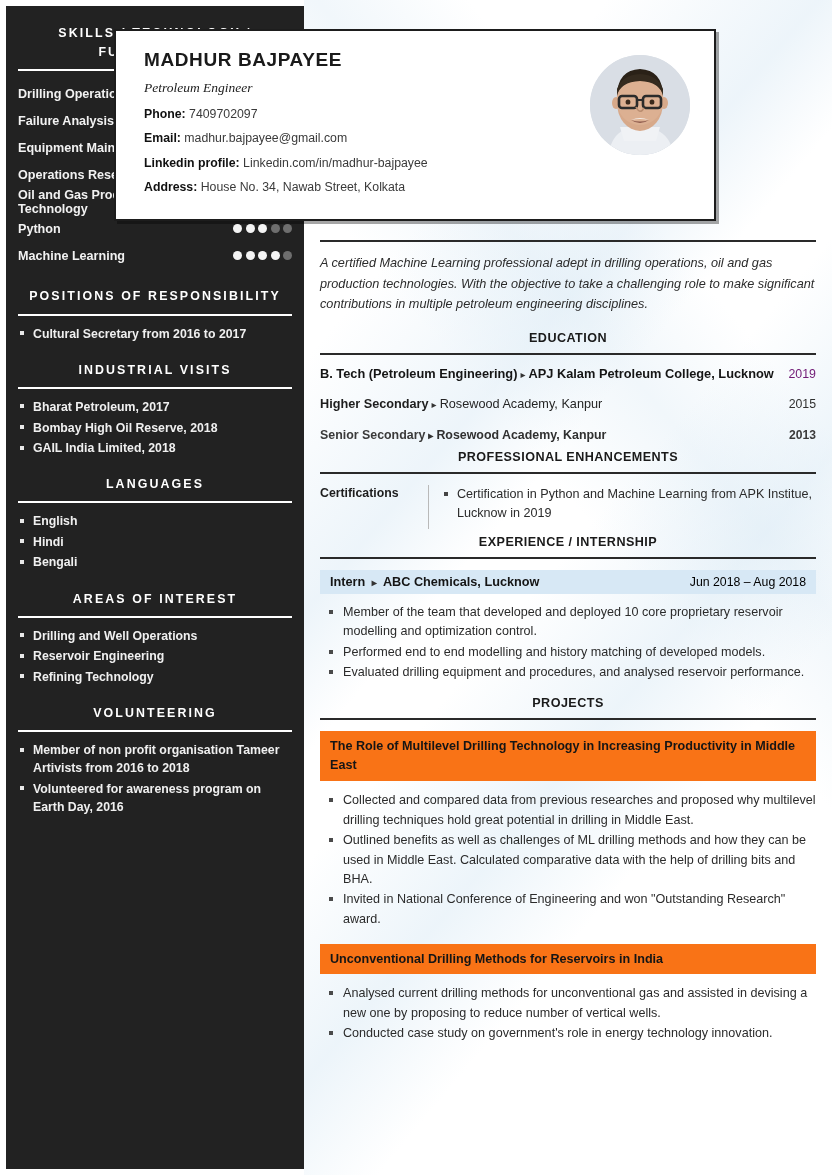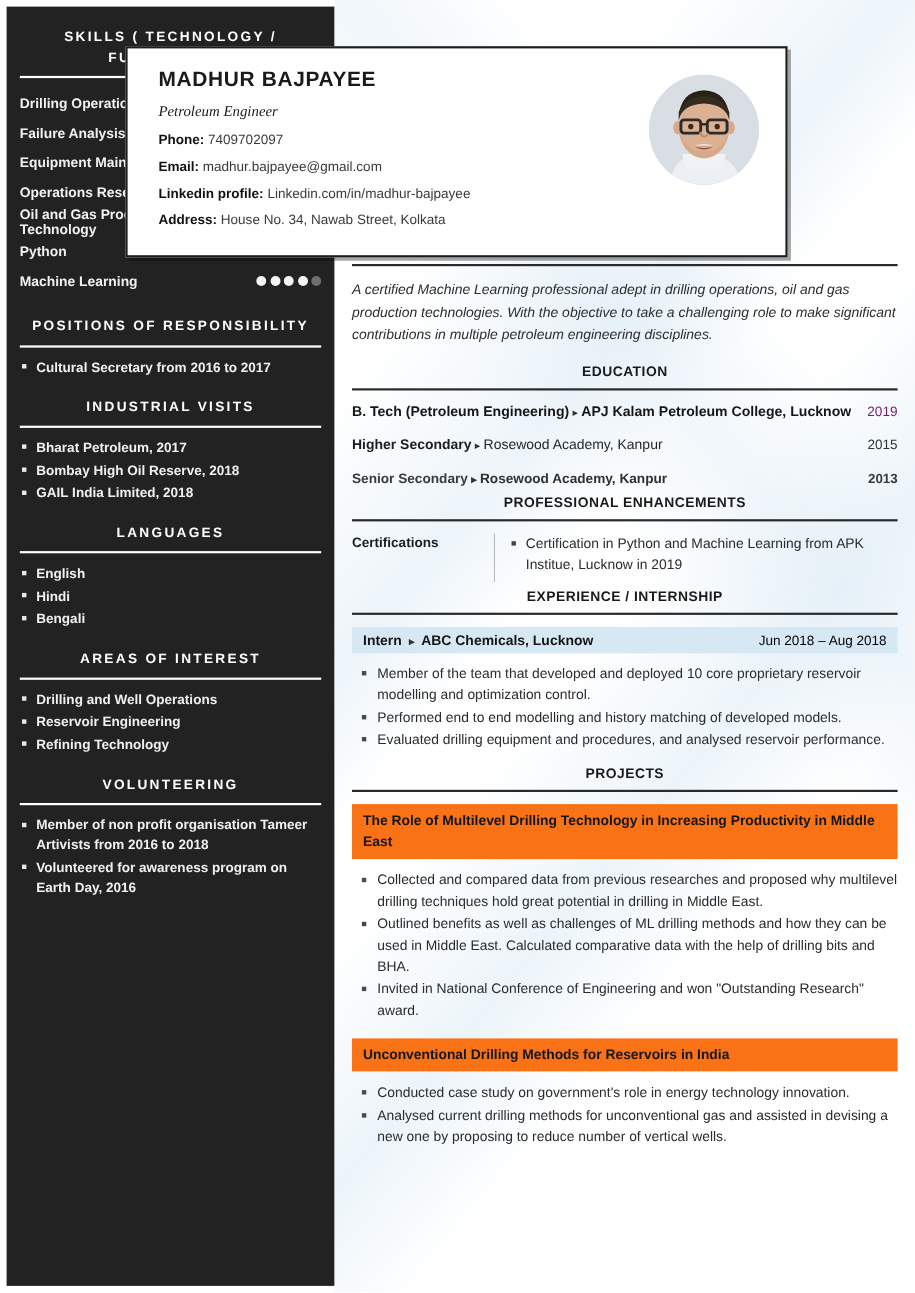--- a/index.html
+++ b/index.html
@@ -26,21 +26,20 @@
   .header-card {
     position:absolute;
     left:114px; top:29px;
     width:602px; height:192px;
     background:#ffffff;
     border:2px solid #1d1d1d;
     box-shadow:3px 3px 0 rgba(0,0,0,0.35);
     padding:18px 22px;
     display:flex;
     z-index:5;
-    margin-top:13px;
   }
   .header-info { flex:1; padding-left:6px; }
   .name {
     font-size:19px; font-weight:bold; letter-spacing:0.6px;
     color:#1a1a1a; margin-bottom:9px;
   }
   .role {
     font-family:"Liberation Serif", serif;
     font-style:italic; font-size:13.5px;
     color:#1a1a1a; margin-bottom:11px;
@@ -140,21 +139,21 @@
   .edu-2 .deg { font-weight:bold; color:#1d1d1d; }
   .edu-2 .inst { color:#252525; }
   .edu-2 .edu-year { font-size:12.3px; color:#303030; }
   .edu-3 { font-size:12.4px; margin-bottom:8px;font-weight:bold; }
   .edu-3 .deg { color:#3a3a3a; }
   .edu-3 .inst { color:#303030; }
   .edu-3 .edu-year { font-size:12.1px; color:#3a3a3a;text-align:right; }
   .arrow { color:#333; padding:0 3px; font-size:10px; }
 
   
-  .cert-block { display:flex; margin-bottom:6px;gap:21px; }
+  .cert-block { display:flex; margin-bottom:6px; }
   .cert-label {
     width:108px; flex-shrink:0;
     font-size:12.3px; font-weight:bold; color:#1d1d1d;
     padding-top:1px;
   }
   .cert-body { flex:1; border-left:1.5px solid #b9b9b9; padding-left:14px; min-height:44px; }
   .cert-body ul { list-style:none; }
   .cert-body li {
     position:relative; padding-left:14px;
     font-size:12.6px; line-height:1.55; color:#2b2b2b;
@@ -419,22 +418,22 @@
             <div class="proj-bar">The Role of Multilevel Drilling Technology in Increasing Productivity in Middle East</div>
             <ul class="bullets">
               <li>Collected and compared data from previous researches and proposed why multilevel drilling techniques hold great potential in drilling in Middle East.</li>
               <li>Outlined benefits as well as challenges of ML drilling methods and how they can be used in Middle East. Calculated comparative data with the help of drilling bits and BHA.</li>
               <li>Invited in National Conference of Engineering and won "Outstanding Research" award.</li>
             </ul>
           </div>
           <div>
             <div class="proj-bar">Unconventional Drilling Methods for Reservoirs in India</div>
             <ul class="bullets">
+              <li>Analysed current drilling methods for unconventional gas and assisted in devising a new one by proposing to reduce number of vertical wells.</li>
               <li>Conducted case study on government's role in energy technology innovation.</li>
-              <li>Analysed current drilling methods for unconventional gas and assisted in devising a new one by proposing to reduce number of vertical wells.</li>
             </ul>
           </div>
         </div>
 
     </div>
   </main>
 
 </div>
 
 </body></html>

